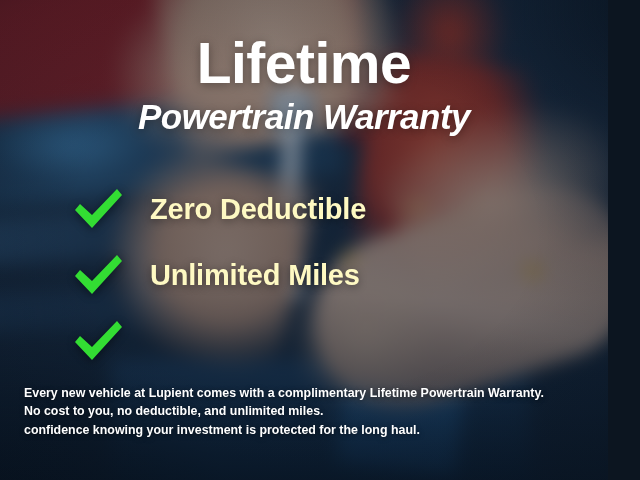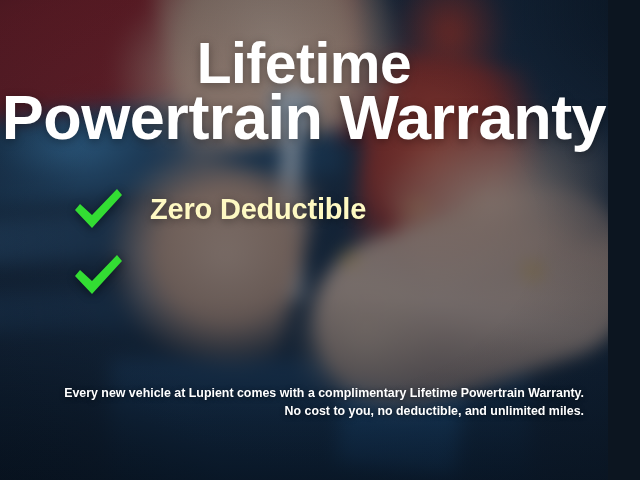--- a/index.html
+++ b/index.html
@@ -275,22 +275,23 @@
     text-shadow: 0 2px 10px rgba(0,0,0,0.35);
     white-space: nowrap;
   }
   .headline-1 {
     top: 34px;
     font-size: 57px;
     line-height: 58px;
   }
   .headline-2 {
     top: 92px;
-    font-size: 63px;
+    font-size: 35px;
     line-height: 50px;
+    font-style: italic;
   }
 
   .benefits {
     position: absolute;
     left: 72px;
     top: 176px;
     width: 500px;
   }
   .benefit-row {
     display: flex;
@@ -310,21 +311,21 @@
     letter-spacing: -0.2px;
     color: #fef9c3;
     text-shadow: 0 2px 8px rgba(0,0,0,0.4);
     white-space: nowrap;
   }
 
   .fineprint {
     position: absolute;
     left: 24px; right: 24px;
     top: 384px;
-    text-align: right;
+    text-align: left;
     font-size: 12.4px;
     font-weight: 700;
     line-height: 18.4px;
     color: #ffffff;
     text-shadow: 0 1px 5px rgba(0,0,0,0.55);
   }
   .fineprint p { margin: 0; }
 </style>
 </head>
 <body>
@@ -370,28 +371,35 @@
 
     <div class="benefits">
 
       <div class="benefit-row">
         <svg class="check-icon" viewBox="0 0 52 44">
           <path d="M3 23 L8 17 L20 28 L45 2 L50 8 L20 41 Z" fill="#33dd33"></path>
         </svg>
         <span class="benefit-label">Zero Deductible</span>
       </div>
 
+      <div class="benefit-row">
+        <svg class="check-icon" viewBox="0 0 52 44">
+          <path d="M3 23 L8 17 L20 28 L45 2 L50 8 L20 41 Z" fill="#33dd33"></path>
+        </svg>
+        <span class="benefit-label">Unlimited Miles</span>
+      </div>
 
       <div class="benefit-row">
         <svg class="check-icon" viewBox="0 0 52 44">
           <path d="M3 23 L8 17 L20 28 L45 2 L50 8 L20 41 Z" fill="#33dd33"></path>
         </svg>
       </div>
 
     </div>
 
     <div class="fineprint">
       <p>Every new vehicle at Lupient comes with a complimentary Lifetime Powertrain Warranty.</p>
       <p>No cost to you, no deductible, and unlimited miles.</p>
+      <p>confidence knowing your investment is protected for the long haul.</p>
     </div>
 
   </div>
 </div>
 
 </body></html>

